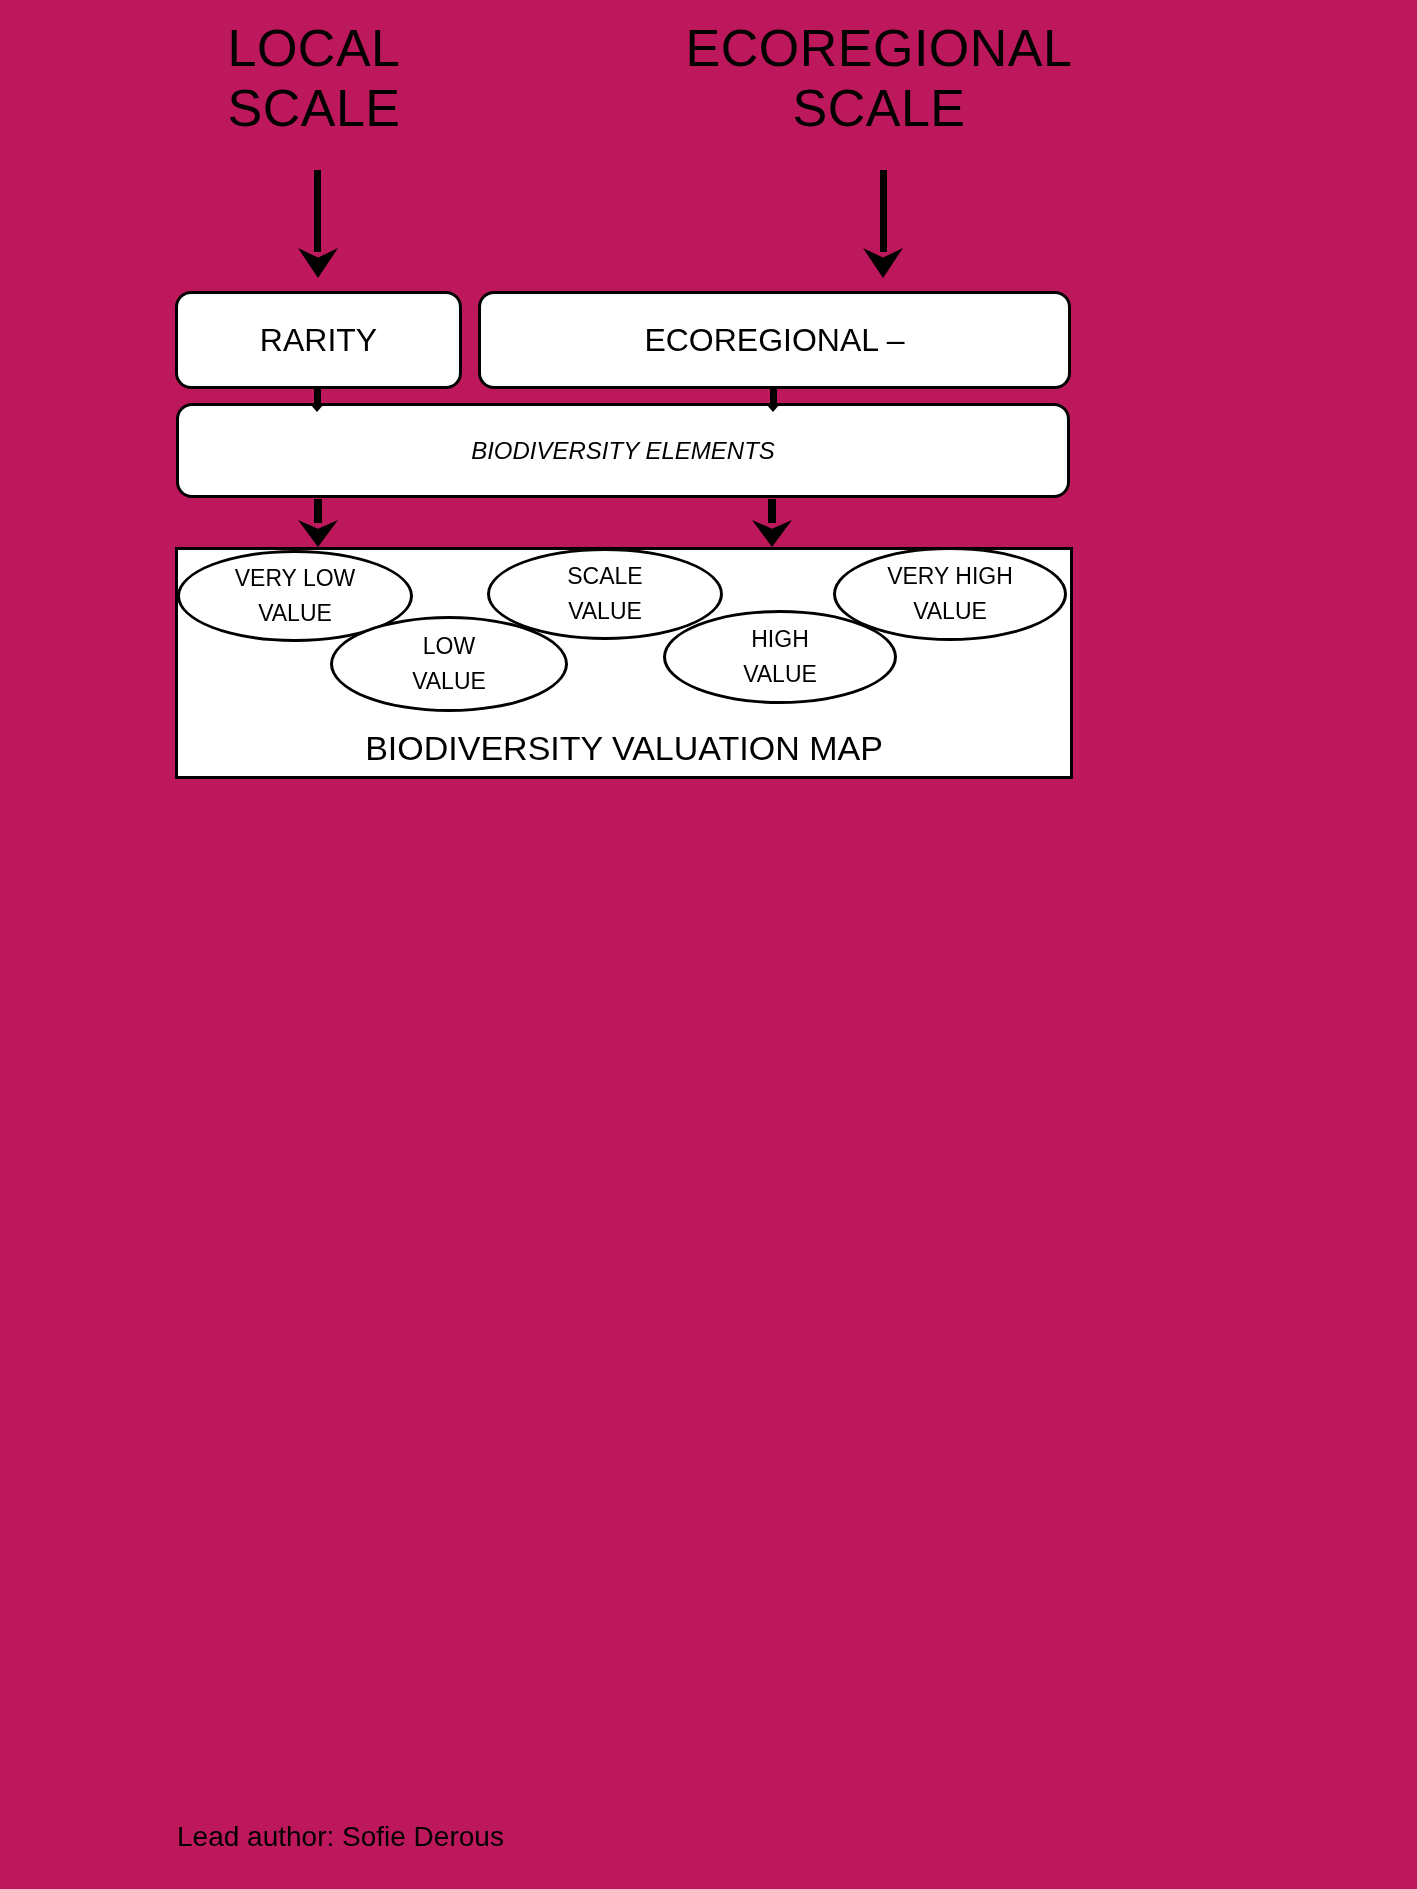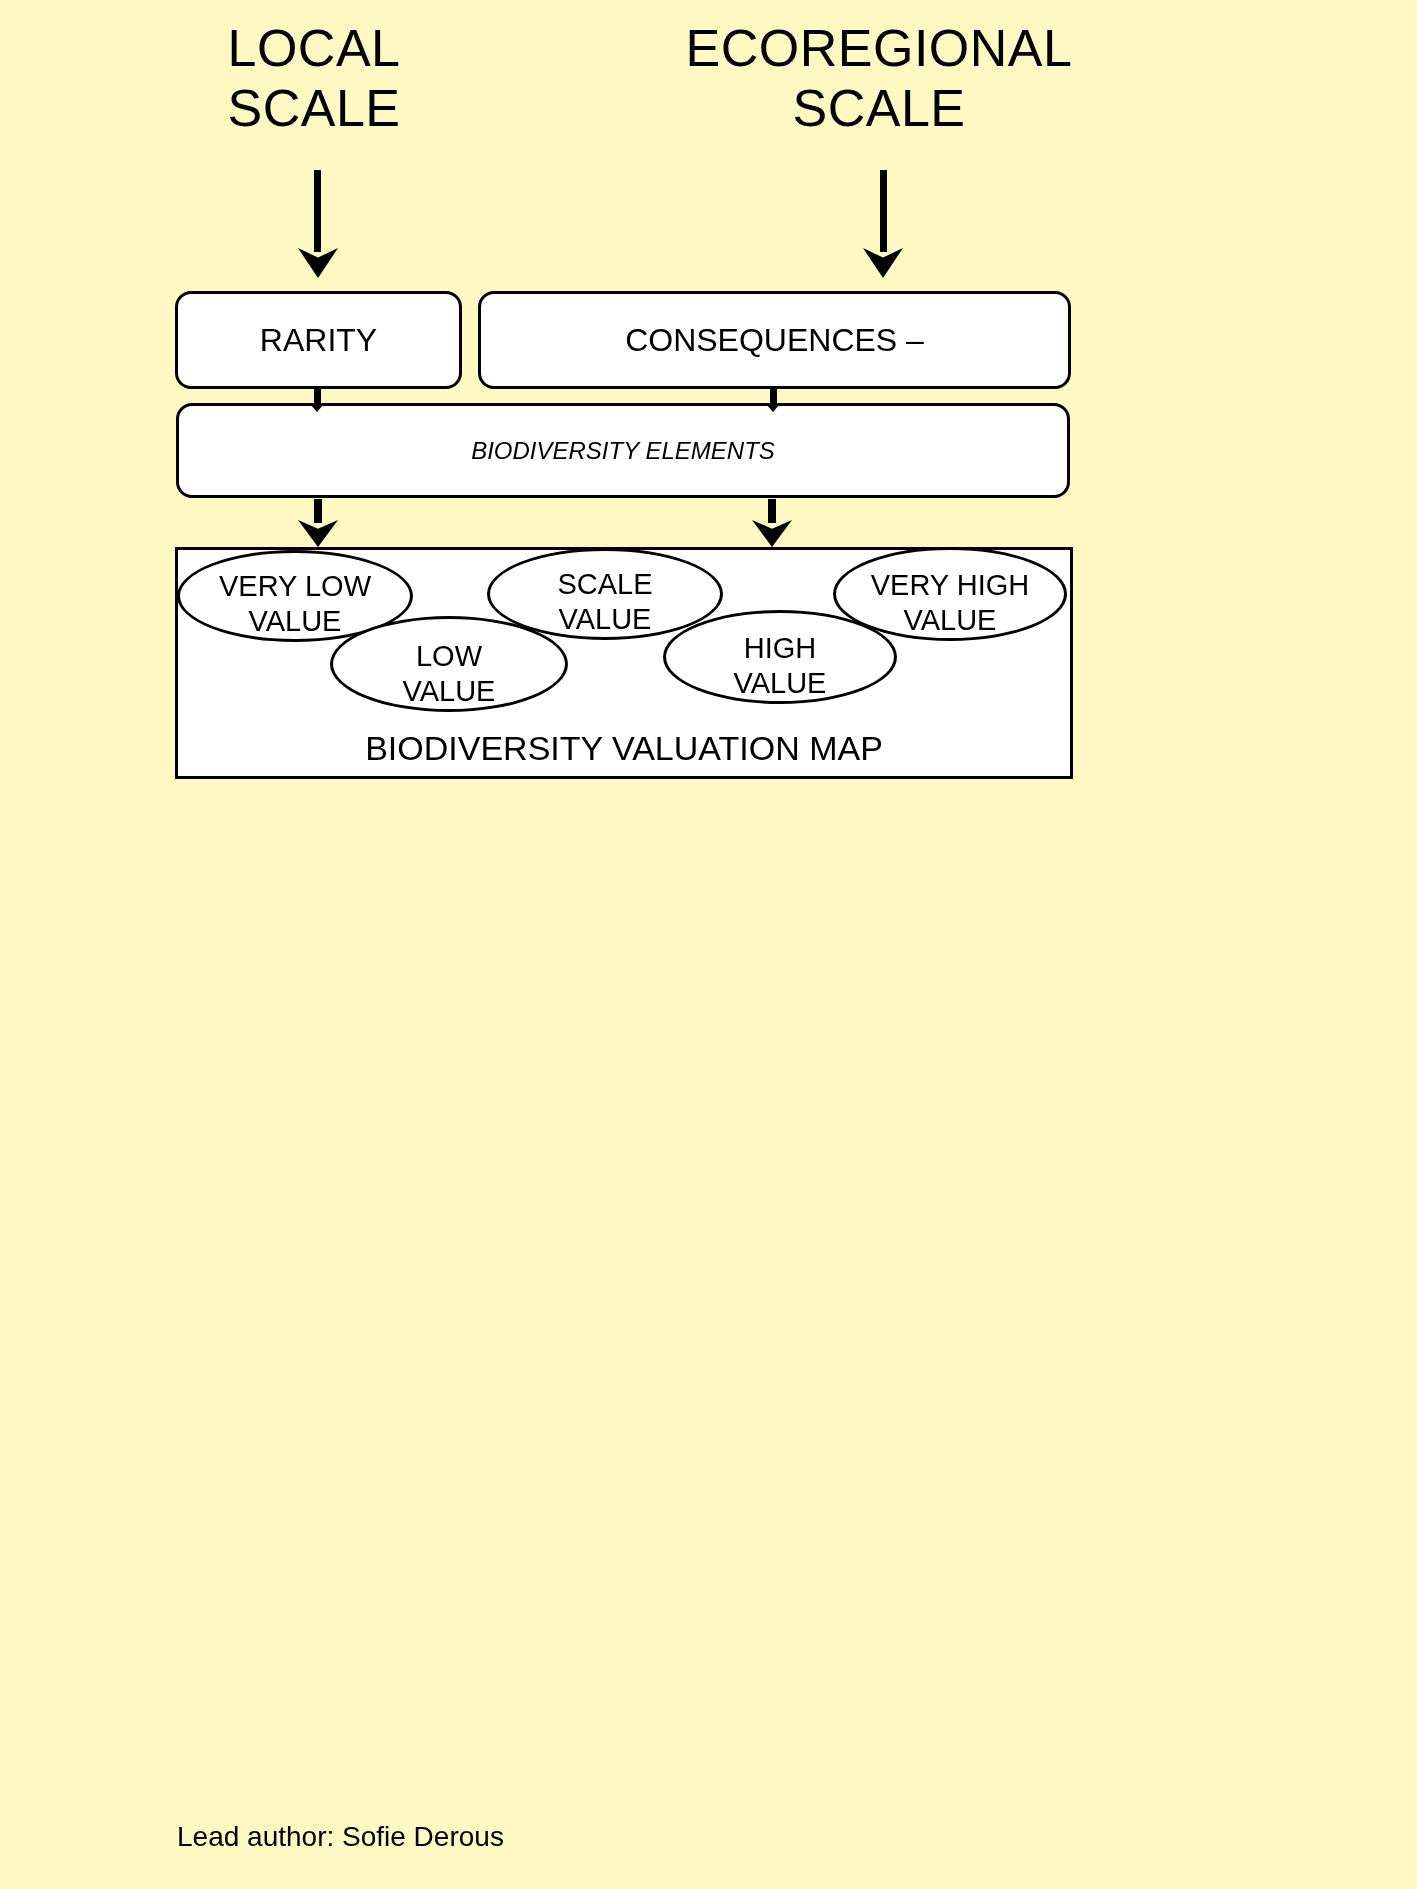--- a/index.html
+++ b/index.html
@@ -1,20 +1,20 @@
 <!DOCTYPE html>
 <html><head>
 <meta charset="utf-8">
 <style>
   html, body { margin: 0; padding: 0; background: #ffffff; }
   .canvas {
     position: relative;
     width: 1417px;
     height: 1889px;
-    background: #fef9c3;
+    background: #be185d;
     font-family: "Liberation Sans", "DejaVu Sans", sans-serif;
     color: #000000;
     overflow: hidden;
   }
   .abs { position: absolute; }
 
   
   .heading {
     text-align: center;
     font-size: 52px;
@@ -71,23 +71,23 @@
 
   
   .ellipse {
     box-sizing: border-box;
     border: 3px solid #000;
     border-radius: 50%;
     background: #fff;
     display: flex;
     flex-direction: column;
     align-items: center;
-    justify-content: flex-end;
+    justify-content: center;
     text-align: center;
-    font-size: 29px;
+    font-size: 23px;
     line-height: 35px;
   }
   .ellipse span { display: block; }
   .z-back  { z-index: 2; }
   .z-front { z-index: 3; }
   .z-top   { z-index: 5; }
 
   .credit { font-size: 28px; line-height: 34px; }
 </style>
 </head>
@@ -112,21 +112,21 @@
   <div class="abs">
     <div class="abs arrow-shaft" style="left:880px; top:170px; width:7px; height:82px;"></div>
     <div class="abs arrow-head" style="left:863px; top:248px; width:40px; height:30px;"></div>
   </div>
 
   <div class="abs rbox" style="left:175px; top:291px; width:287px; height:98px;">
     <span>RARITY</span>
   </div>
 
   <div class="abs rbox" style="left:478px; top:291px; width:593px; height:98px;">
-    <span>CONSEQUENCES –</span>
+    <span>ECOREGIONAL –</span>
   </div>
 
   <div class="abs z-top">
     <div class="abs tick-bar" style="left:314px; top:386px; width:7px; height:19px;"></div>
     <div class="abs tick-head" style="left:310px; top:404px;"></div>
   </div>
   <div class="abs z-top">
     <div class="abs tick-bar" style="left:770px; top:386px; width:7px; height:19px;"></div>
     <div class="abs tick-head" style="left:766px; top:404px;"></div>
   </div>

